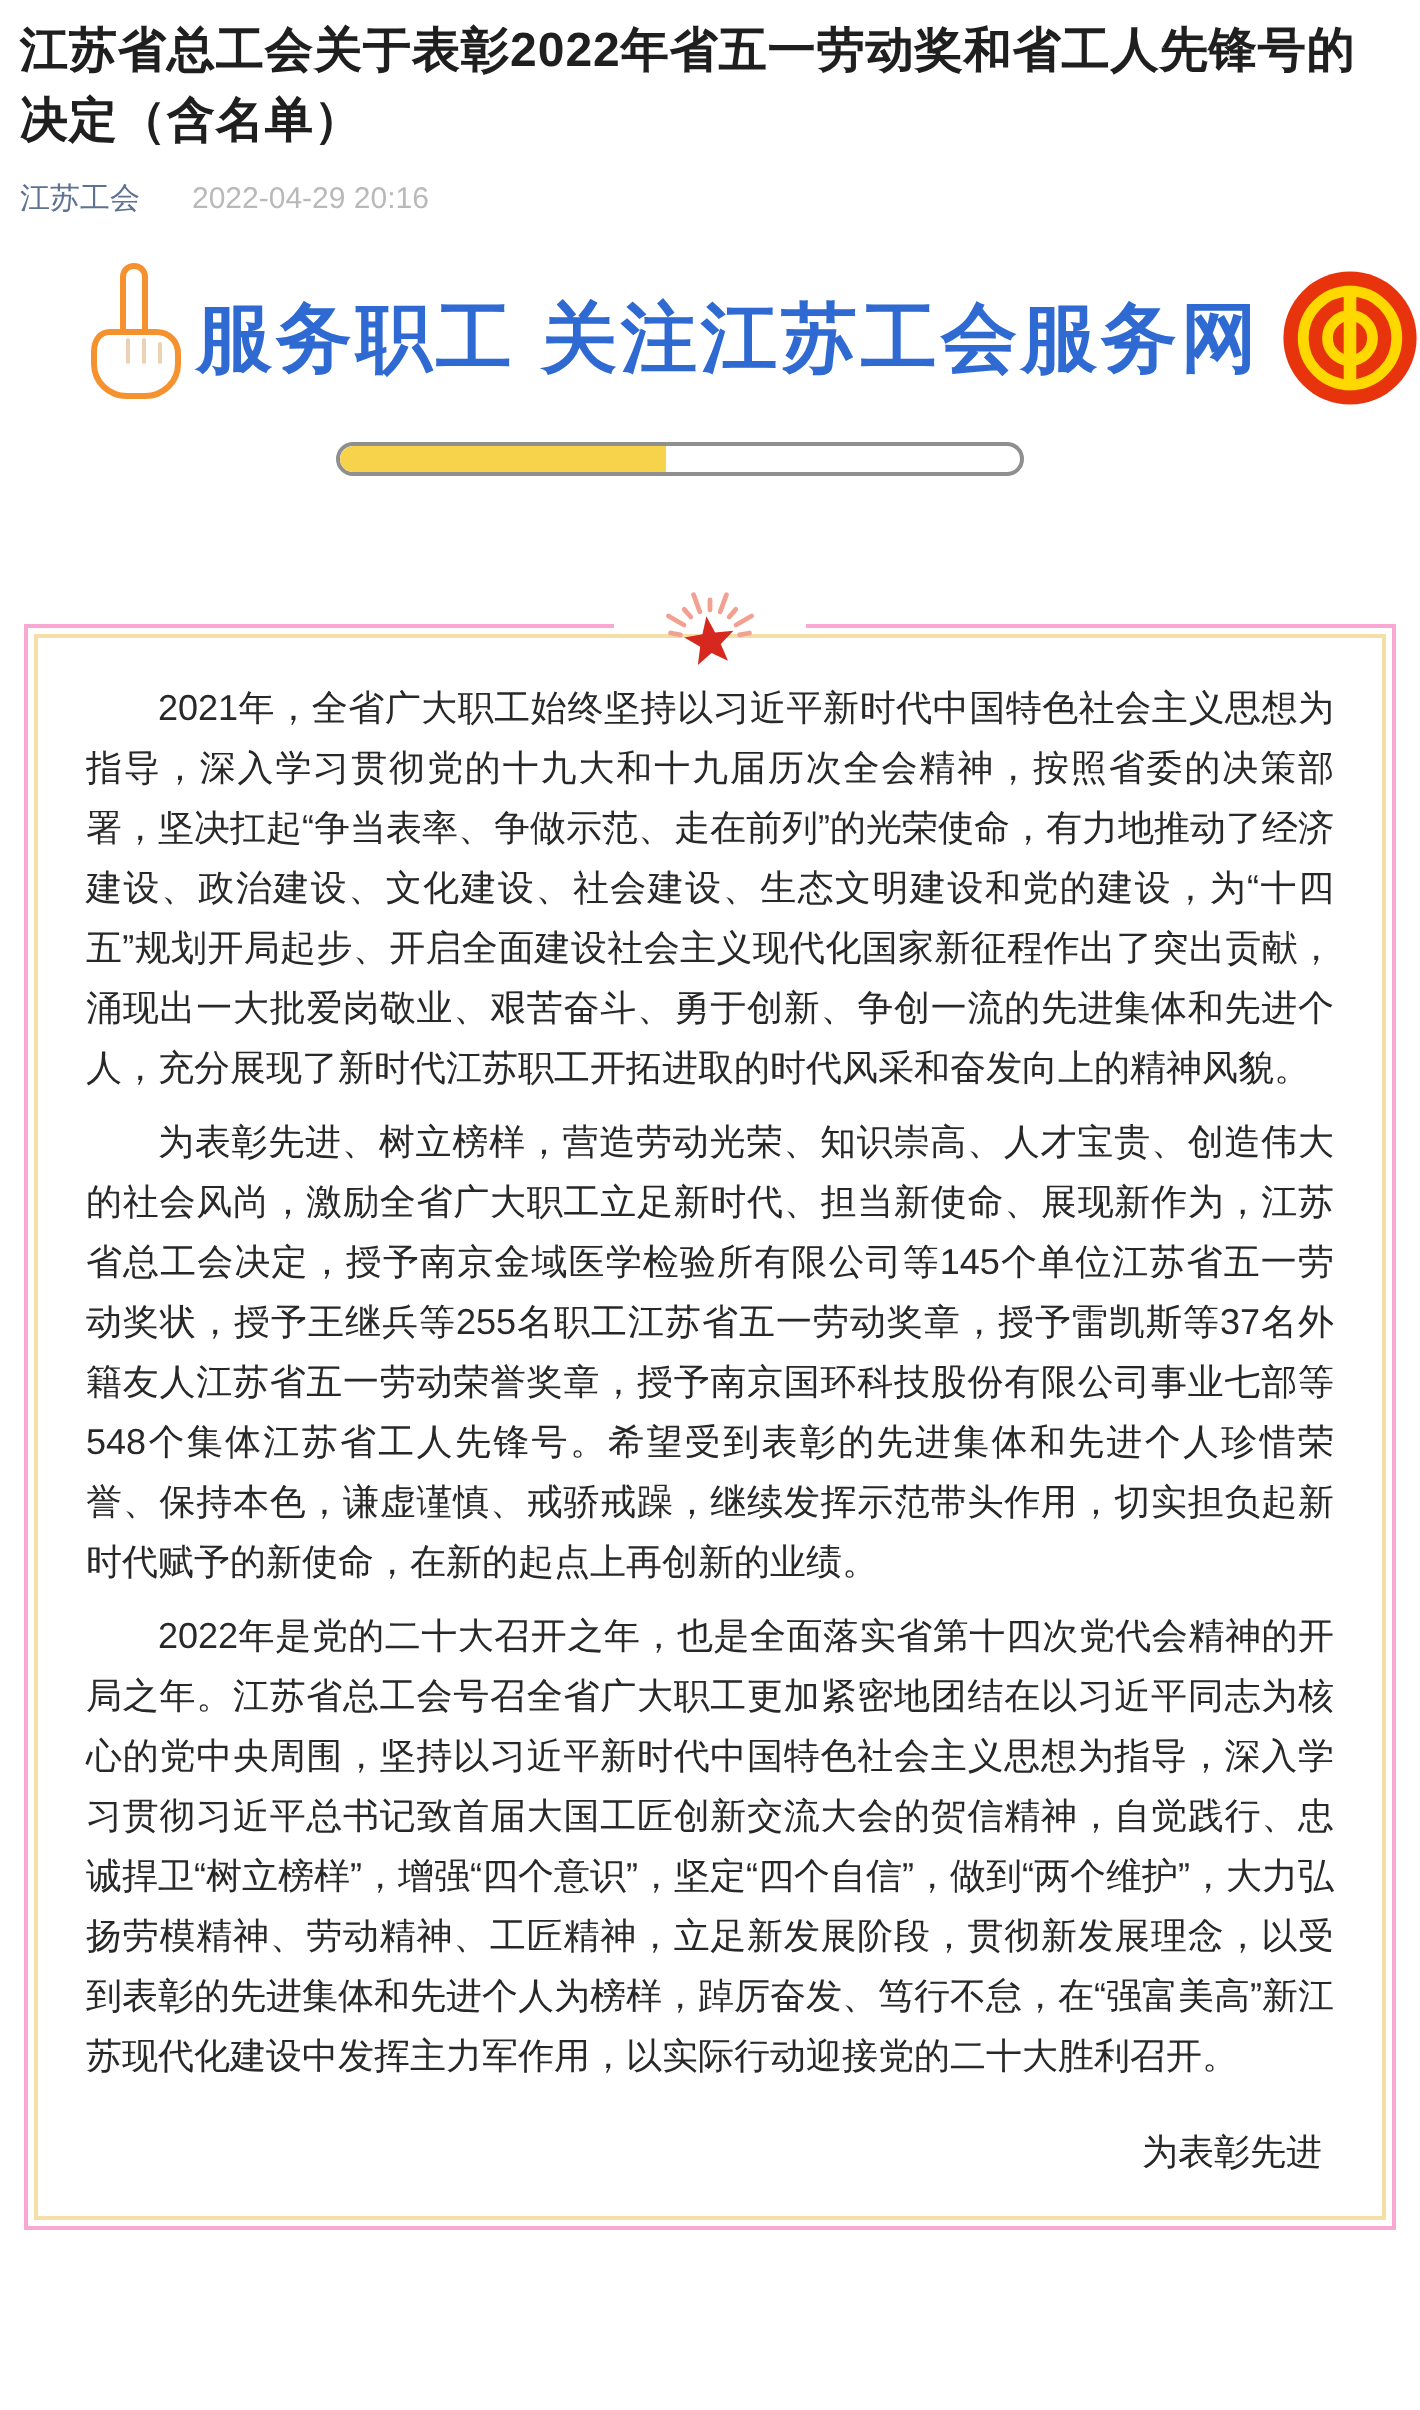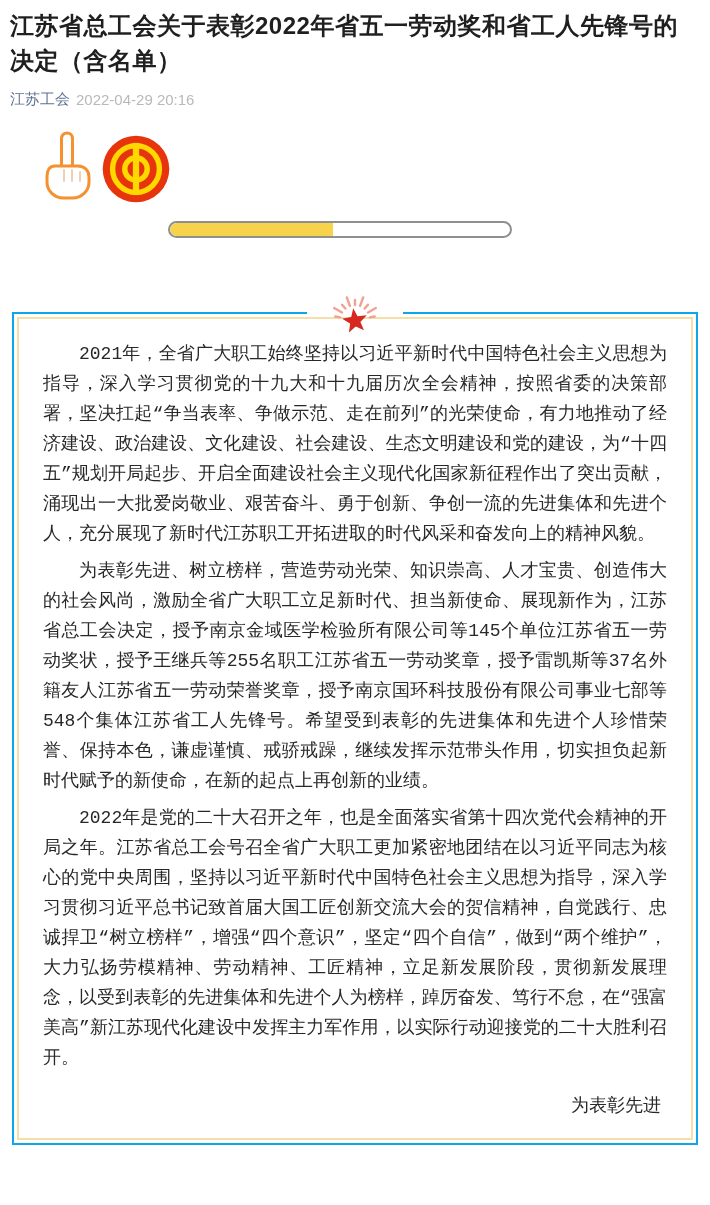--- a/index.html
+++ b/index.html
@@ -18,21 +18,21 @@
     line-height: 35px;
     font-weight: bold;
     color: #1f1f1f;
     letter-spacing: 0.5px;
   }
   .byline {
     margin-top: 12px;
     font-size: 15px;
     display: flex;
     align-items: center;
-    gap: 6px;
+    gap: 26px;
   }
   .byline .source { color: #5f7292; cursor: pointer; }
   .byline .timestamp { color: #b9b9b9; }
 
   
   .banner {
     margin-top: 24px;
     padding-left: 42px;
     display: flex;
     align-items: center;
@@ -62,22 +62,21 @@
   .progress-fill {
     height: 100%;
     background: #f7d24b;
     border-radius: 8px 0 0 8px;
   }
 
   
   .doc-box {
     position: relative;
     margin: 74px 12px 15px 12px;
-    border: 2px solid #0ea5e9;
-    font-family: Liberation Mono, monospace;
+    border: 2px solid #f9a8d4;
   }
   .doc-box-inner {
     margin: 3px;
     border: 2px solid #f6dfa6;
     padding: 20px 24px 16px 24px;
   }
   .star-decoration {
     position: absolute;
     top: -23px;
     left: 50%;
@@ -113,20 +112,21 @@
     <span class="timestamp">2022-04-29 20:16</span>
   </div>
 </div>
 
 <div class="banner">
   <svg class="hand-icon" viewBox="0 0 50 72" aria-hidden="true">
     <path d="M25 3 c3.2 0 5.5 2.4 5.5 5.5 V38 H19.5 V8.5 C19.5 5.4 21.8 3 25 3 Z" fill="#ffffff" stroke="#f5912e" stroke-width="3" stroke-linejoin="round"></path>
     <path d="M13 36 h23 c6.5 0 11 4.5 11 11 v5 c0 9 -7.5 16 -16.5 16 h-9 c-9 0 -16.5 -7 -16.5 -16 v-6 c0 -6 3 -10 8 -10 z" fill="#ffffff" stroke="#f5912e" stroke-width="3" stroke-linejoin="round"></path>
     <path d="M22 40 v11 M30 40 v11 M38 42 v9" fill="none" stroke="#ecd2b4" stroke-width="2" stroke-linecap="round"></path>
   </svg>
+  <span class="banner-text">服务职工 关注江苏工会服务网</span>
   <svg class="union-logo" viewBox="-40 -40 80 80" aria-hidden="true">
     <circle cx="0" cy="0" r="37" fill="#e8340c"></circle>
     <circle cx="0" cy="0" r="26" fill="none" stroke="#ffd800" stroke-width="6"></circle>
     <circle cx="0" cy="0" r="12.5" fill="none" stroke="#ffd800" stroke-width="6"></circle>
     <rect x="-3.5" y="-29" width="7" height="58" fill="#ffd800"></rect>
   </svg>
 </div>
 
 <div class="progress-track">
   <div class="progress-fill" style="width: 48%;"></div>

